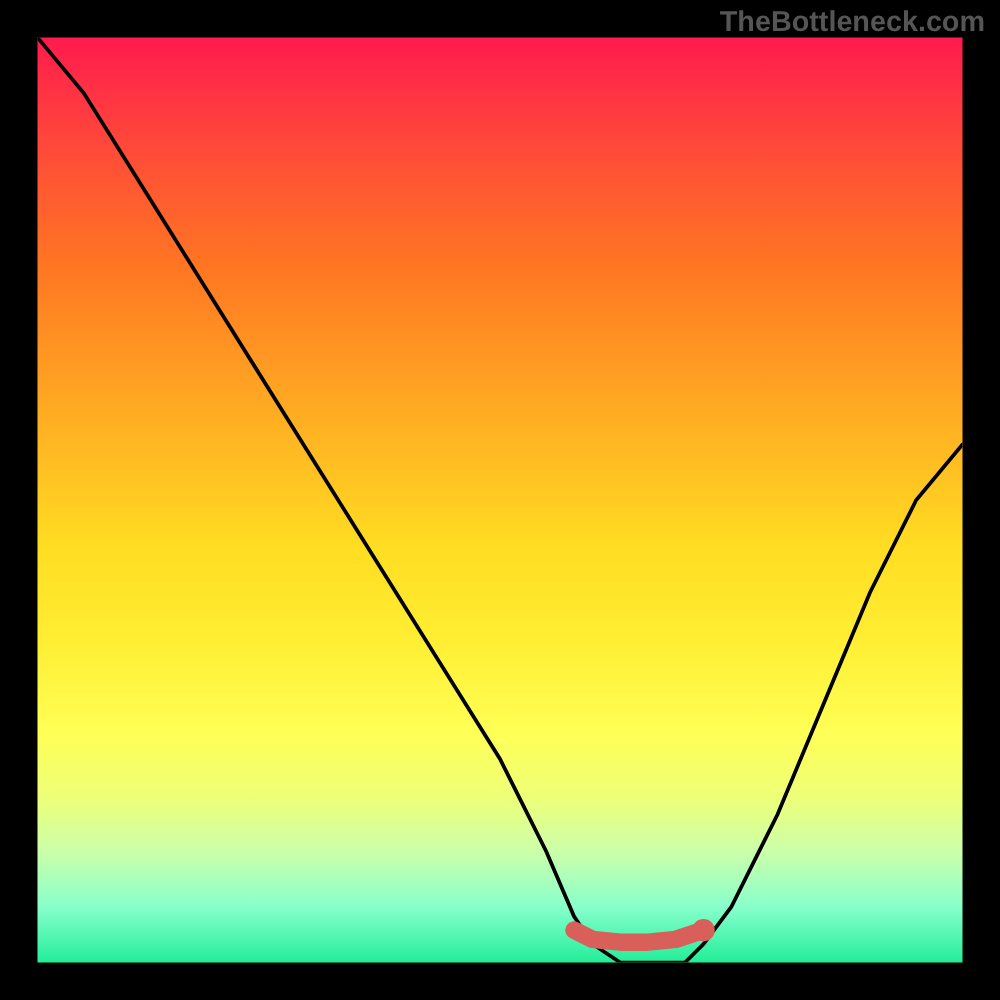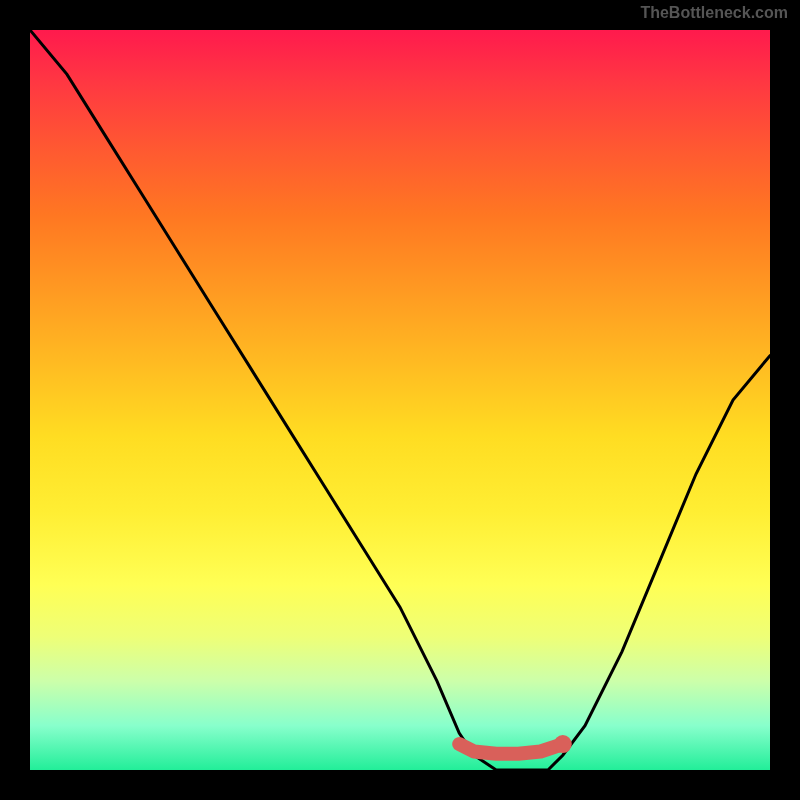--- a/index.html
+++ b/index.html
@@ -9,21 +9,21 @@
     background: #000;
     position: relative;
     overflow: hidden;
     font-family: Arial, sans-serif;
   }
   .watermark {
     position: absolute;
     top: 4px;
     right: 12px;
     color: #555;
-    font-size: 16px;
+    font-size: 23px;
     font-weight: bold;
     z-index: 10;
     text-align: center;
   }
   .plot-area {
     position: absolute;
     left: 30px;
     top: 30px;
     width: 740px;
     height: 740px;

